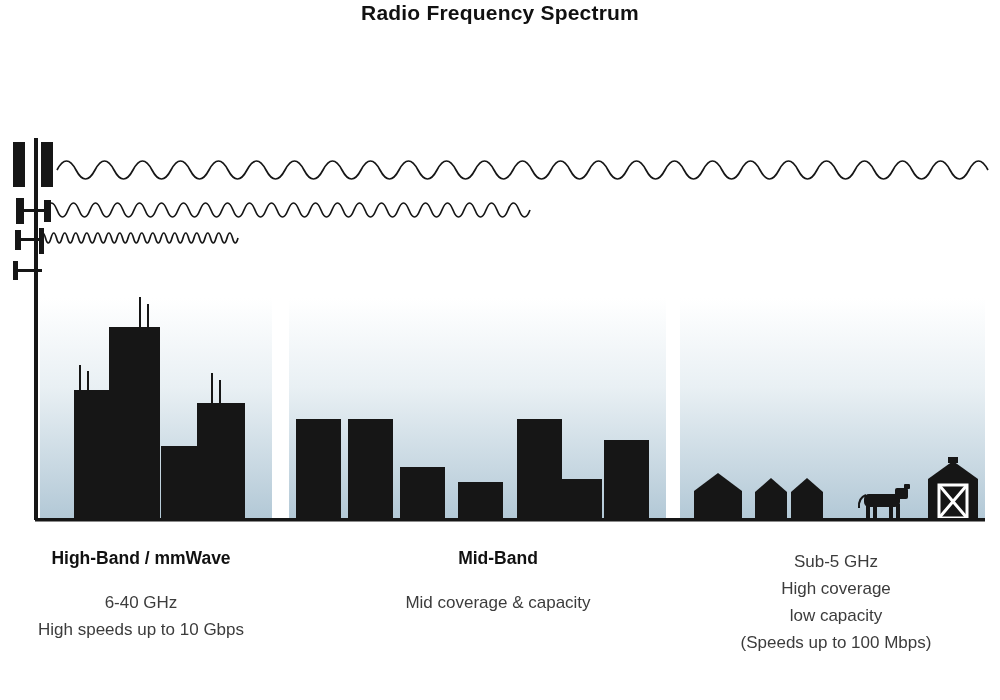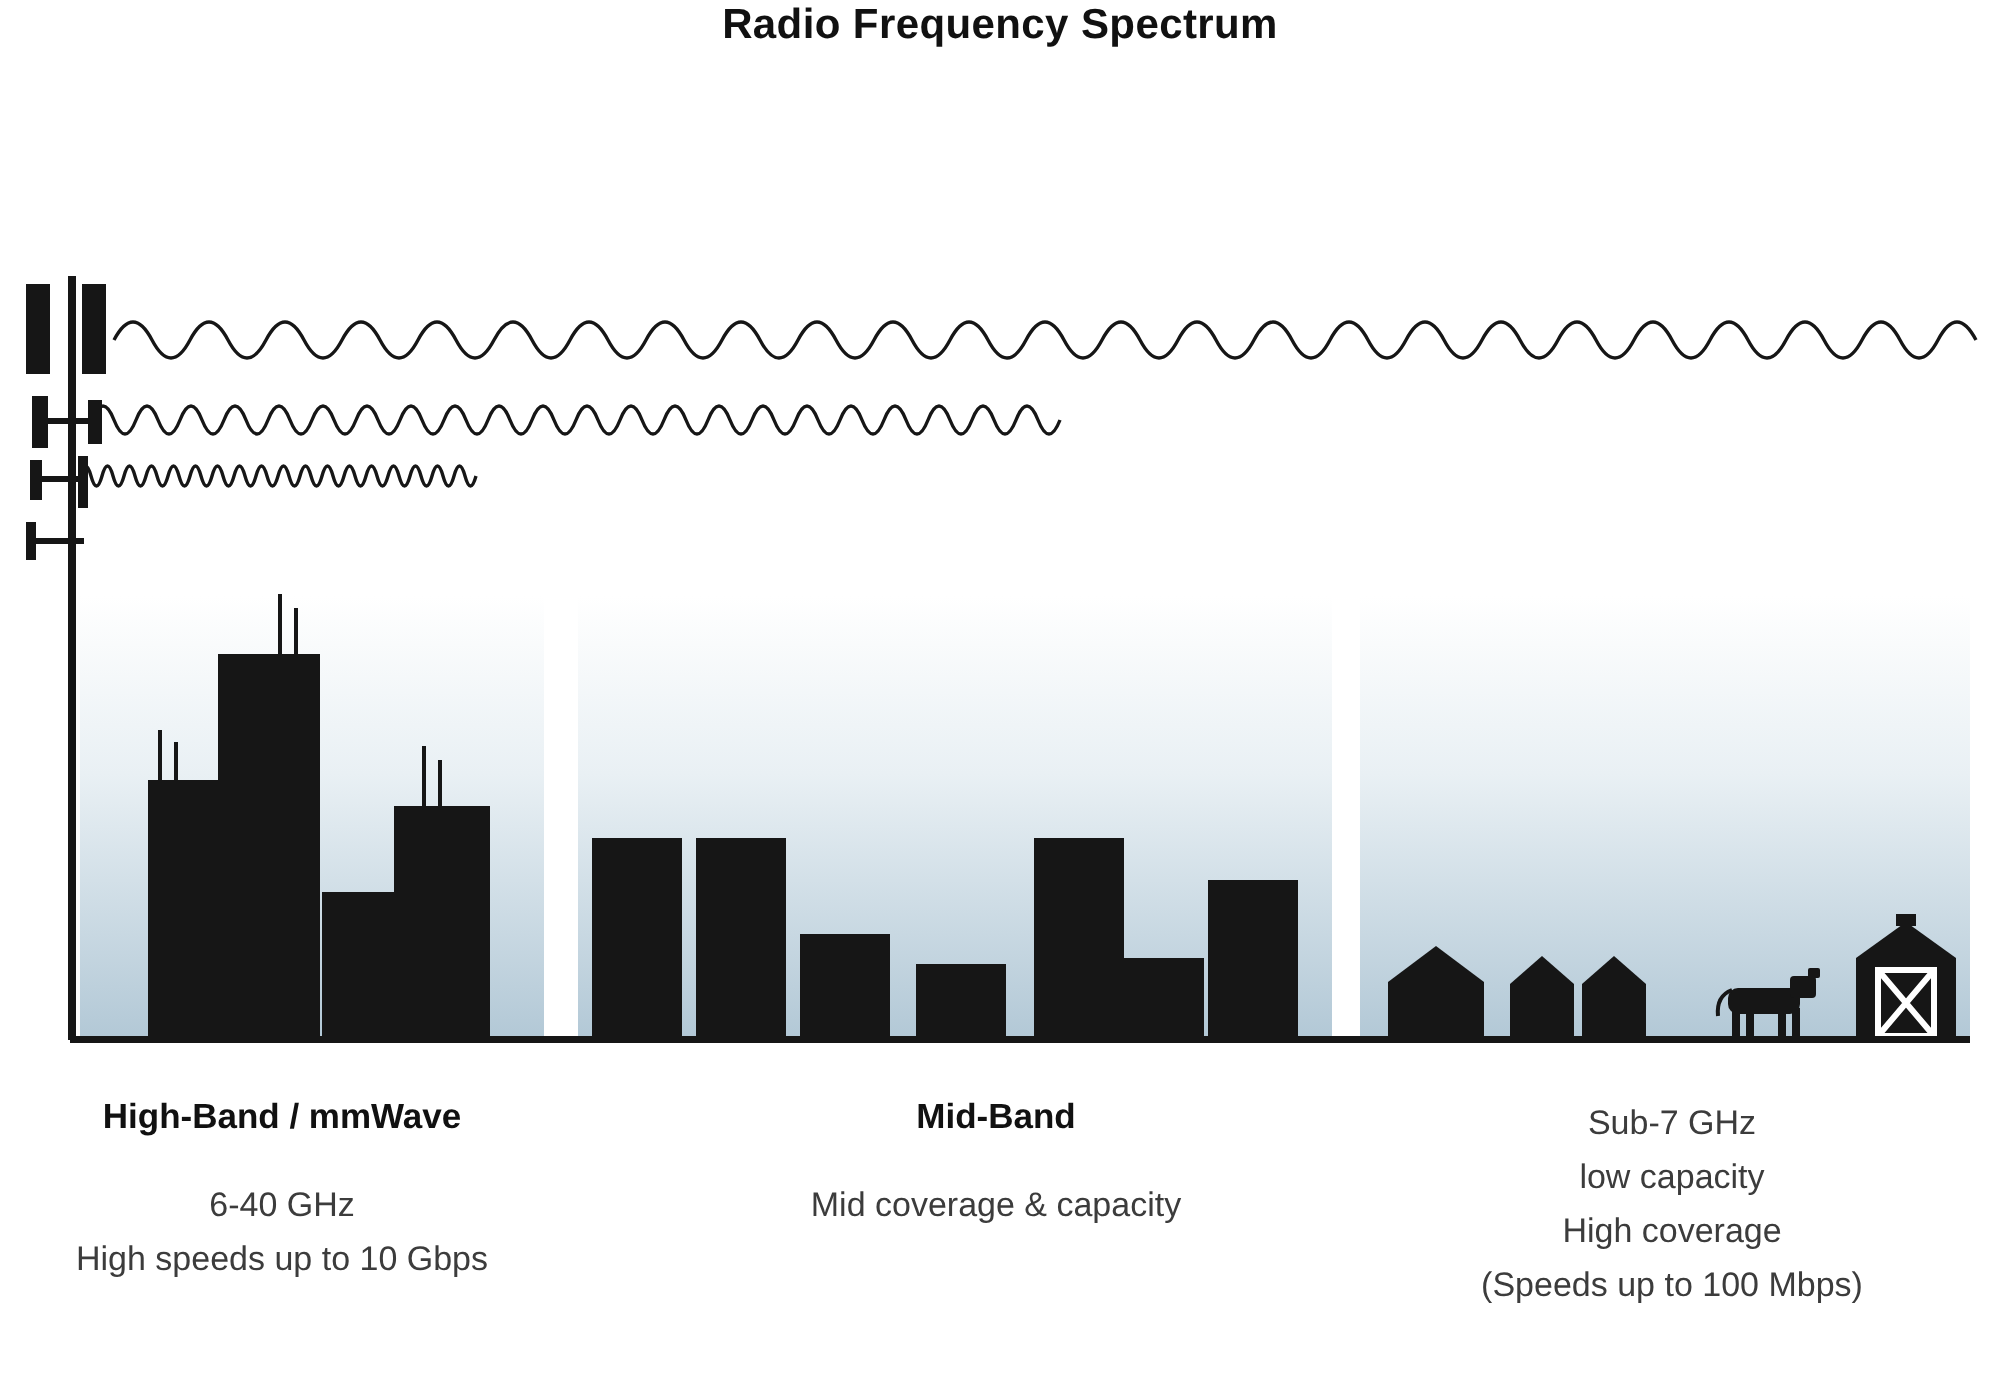--- a/index.html
+++ b/index.html
@@ -114,19 +114,19 @@
     <div class="band-line">6-40 GHz</div>
     <div class="band-line">High speeds up to 10 Gbps</div>
   </div>
 
   <div class="band-label" style="left:348px;top:548px">
     <div class="band-name">Mid-Band</div>
     <div class="band-line">Mid coverage &amp; capacity</div>
   </div>
 
   <div class="band-label" style="left:686px;top:548px">
-    <div class="band-line">Sub-7 GHz</div>
+    <div class="band-line">Sub-5 GHz</div>
+    <div class="band-line">High coverage</div>
     <div class="band-line">low capacity</div>
-    <div class="band-line">High coverage</div>
     <div class="band-line">(Speeds up to 100 Mbps)</div>
   </div>
 
 </div>
 
 </body></html>

